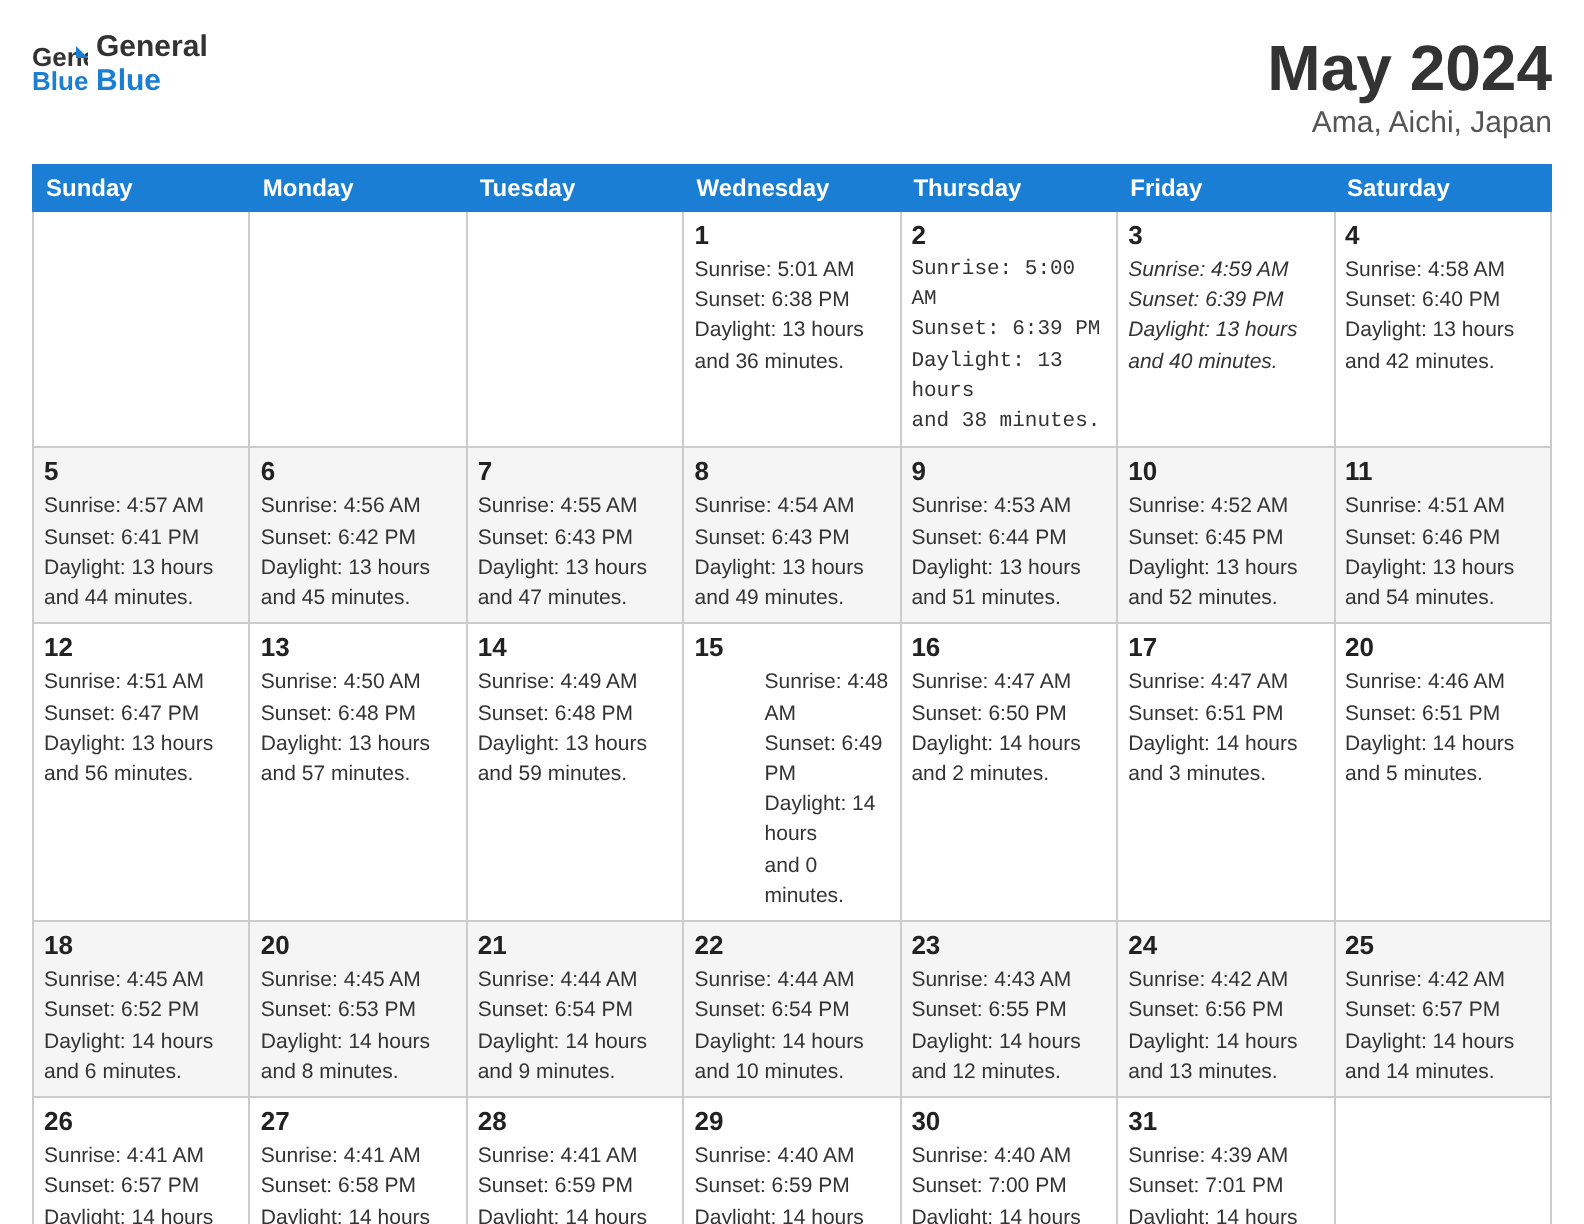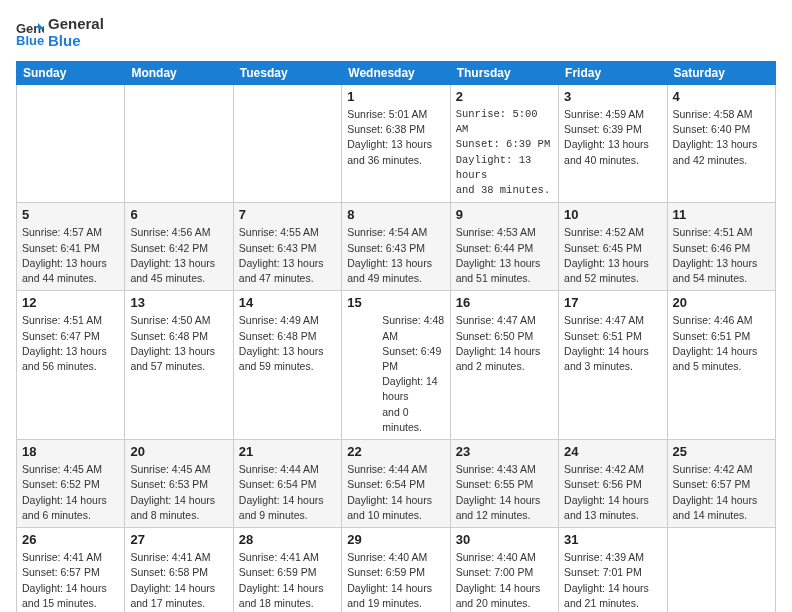--- a/index.html
+++ b/index.html
@@ -86,20 +86,22 @@
       <text x="0" y="14" font-size="13" font-weight="bold" fill="#333">General</text>
       <text x="0" y="26" font-size="13" font-weight="bold" fill="#1a7fd4">Blue</text>
       <polygon points="22,4 28,10 22,10" fill="#1a7fd4"></polygon>
     </svg>
     <div>
       <div style="font-size:15px;font-weight:bold;color:#333;line-height:1.1;">General</div>
       <div style="font-size:15px;font-weight:bold;color:#1a7fd4;line-height:1.1;">Blue</div>
     </div>
   </div>
   <div class="title-block">
+    <div class="month-year">May 2024</div>
+    <div class="location">Ama, Aichi, Japan</div>
   </div>
 </div>
 
 <table class="calendar">
   <thead>
     <tr>
     <th>Sunday</th>
         <th>Monday</th>
         <th>Tuesday</th>
         <th>Wednesday</th>
@@ -122,21 +124,21 @@
         </td>
         <td>
           <div class="day-number">2</div>
           <div class="day-info" style="white-space: pre-line; font-family: Liberation Mono, monospace;">Sunrise: 5:00 AM
 Sunset: 6:39 PM
 Daylight: 13 hours
 and 38 minutes.</div>
         </td>
         <td>
           <div class="day-number">3</div>
-          <div class="day-info" style="white-space: pre-line;">Sunrise: 4:59 AM
+          <div class="day-info" style="white-space: pre-line; font-style: italic;">Sunrise: 4:59 AM
 Sunset: 6:39 PM
 Daylight: 13 hours
 and 40 minutes.</div>
         </td>
         <td>
           <div class="day-number">4</div>
           <div class="day-info" style="white-space: pre-line;">Sunrise: 4:58 AM
 Sunset: 6:40 PM
 Daylight: 13 hours
 and 42 minutes.</div>

